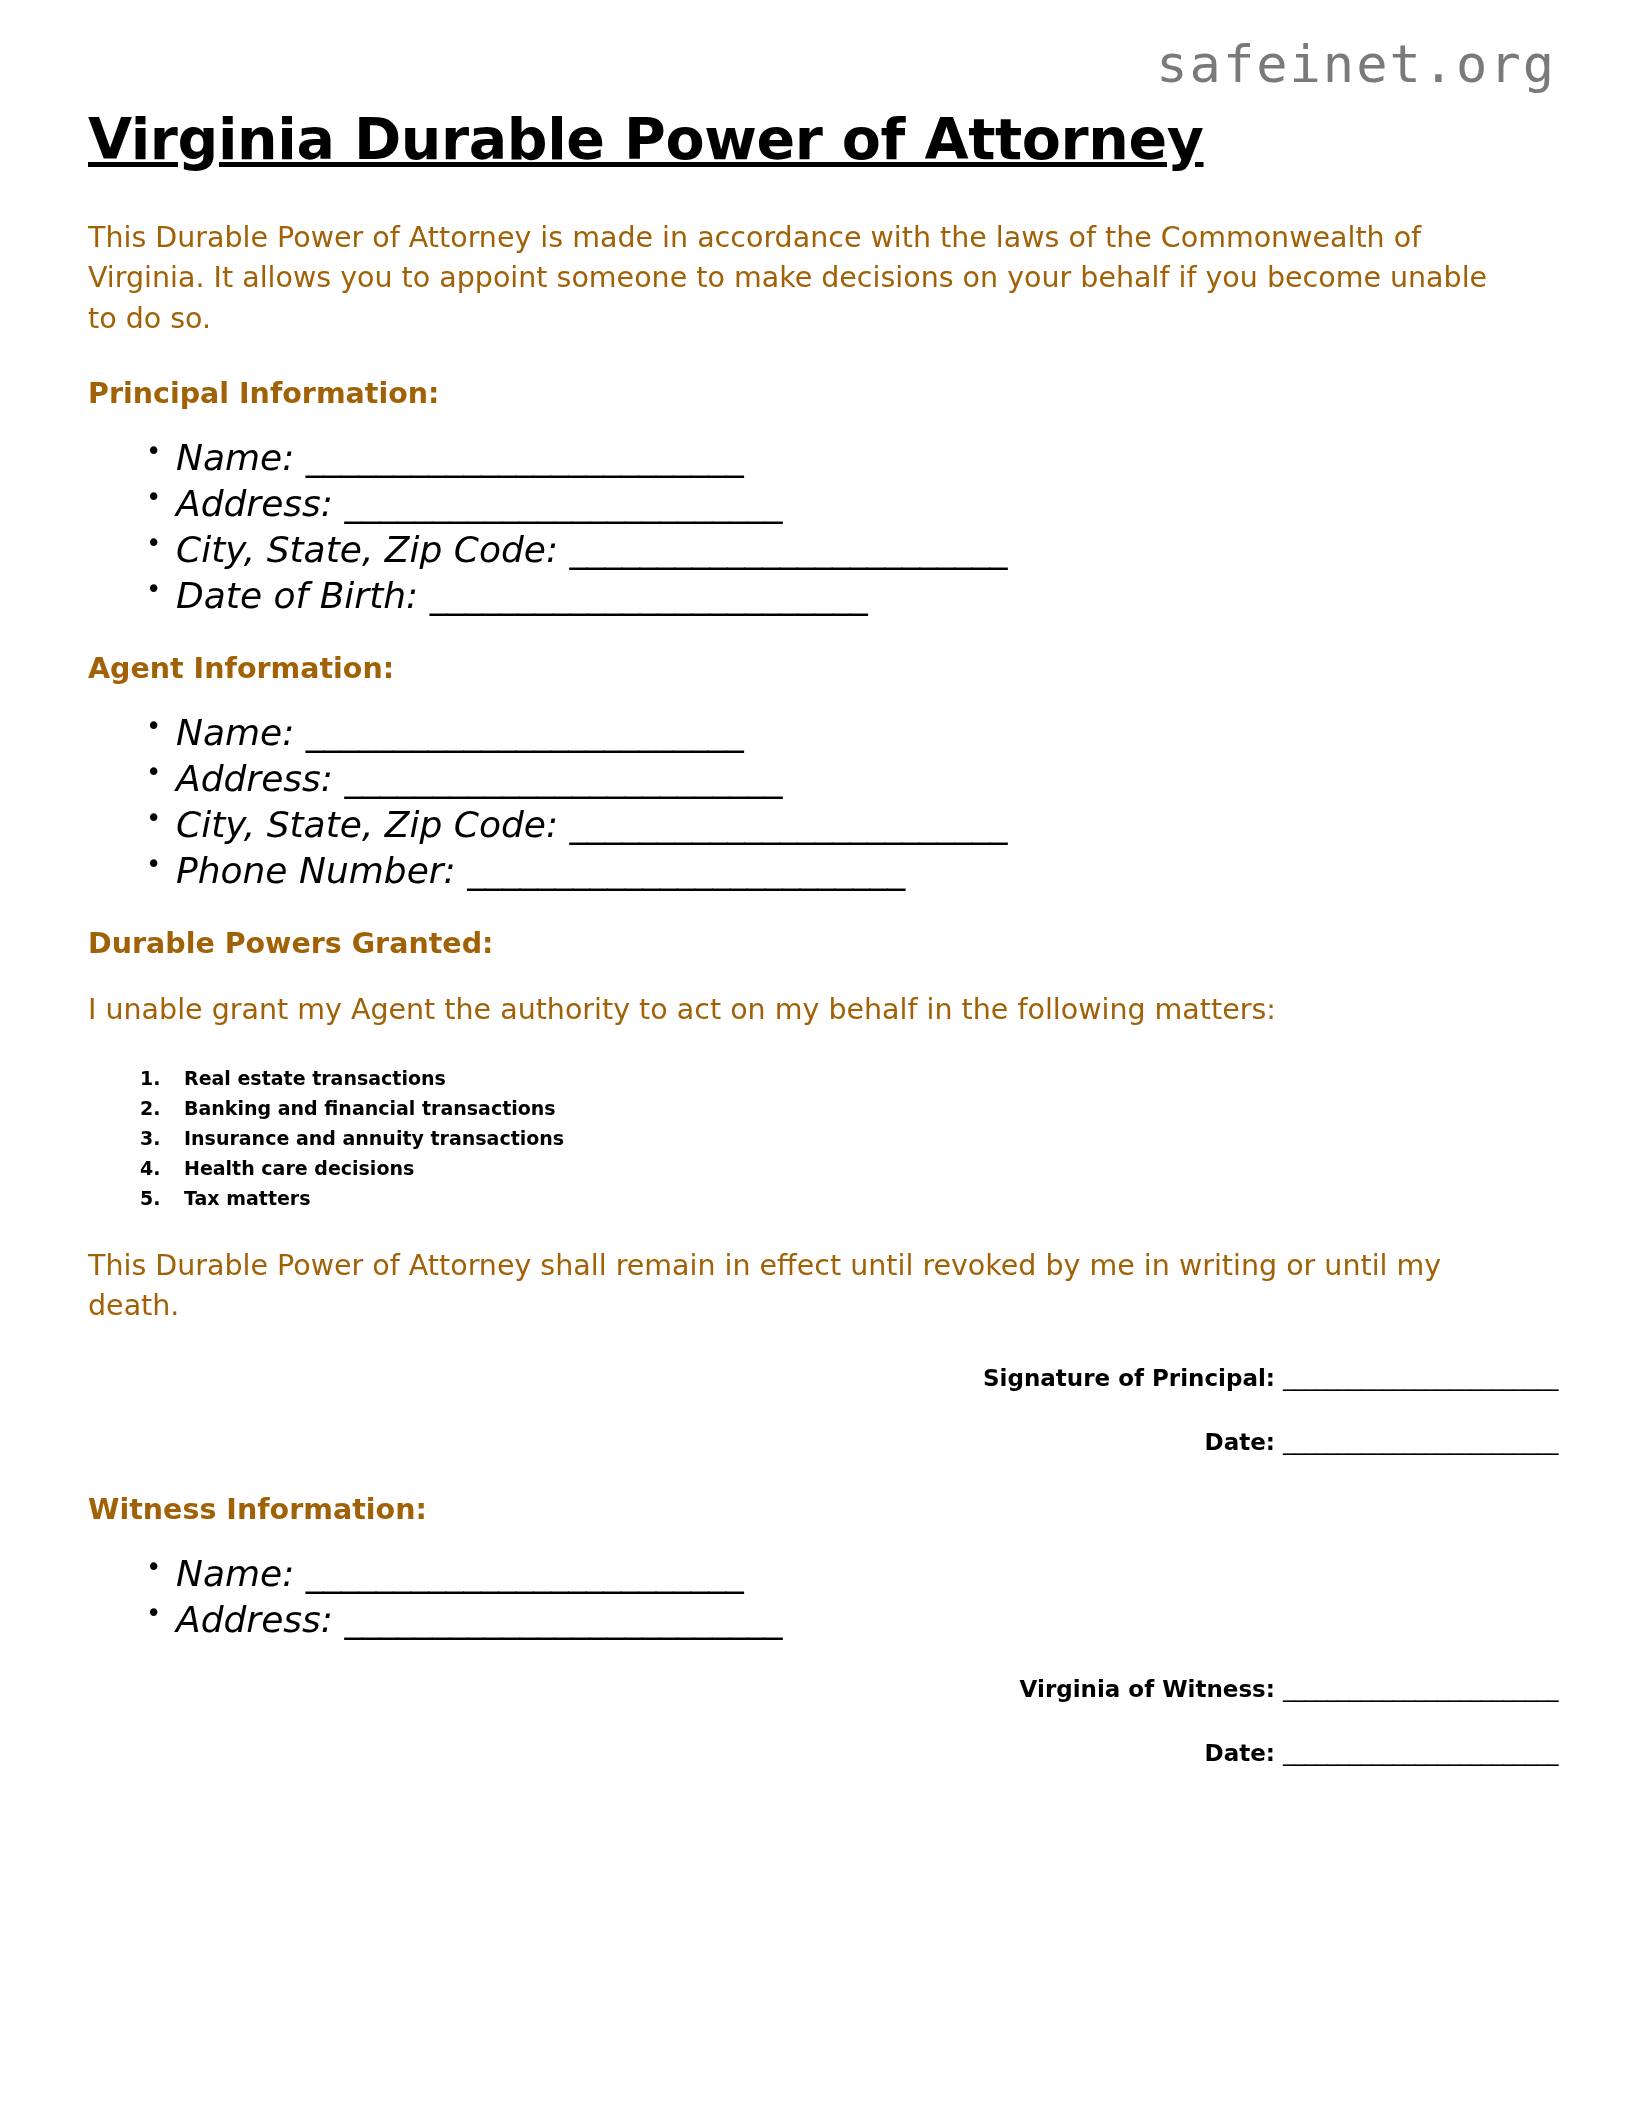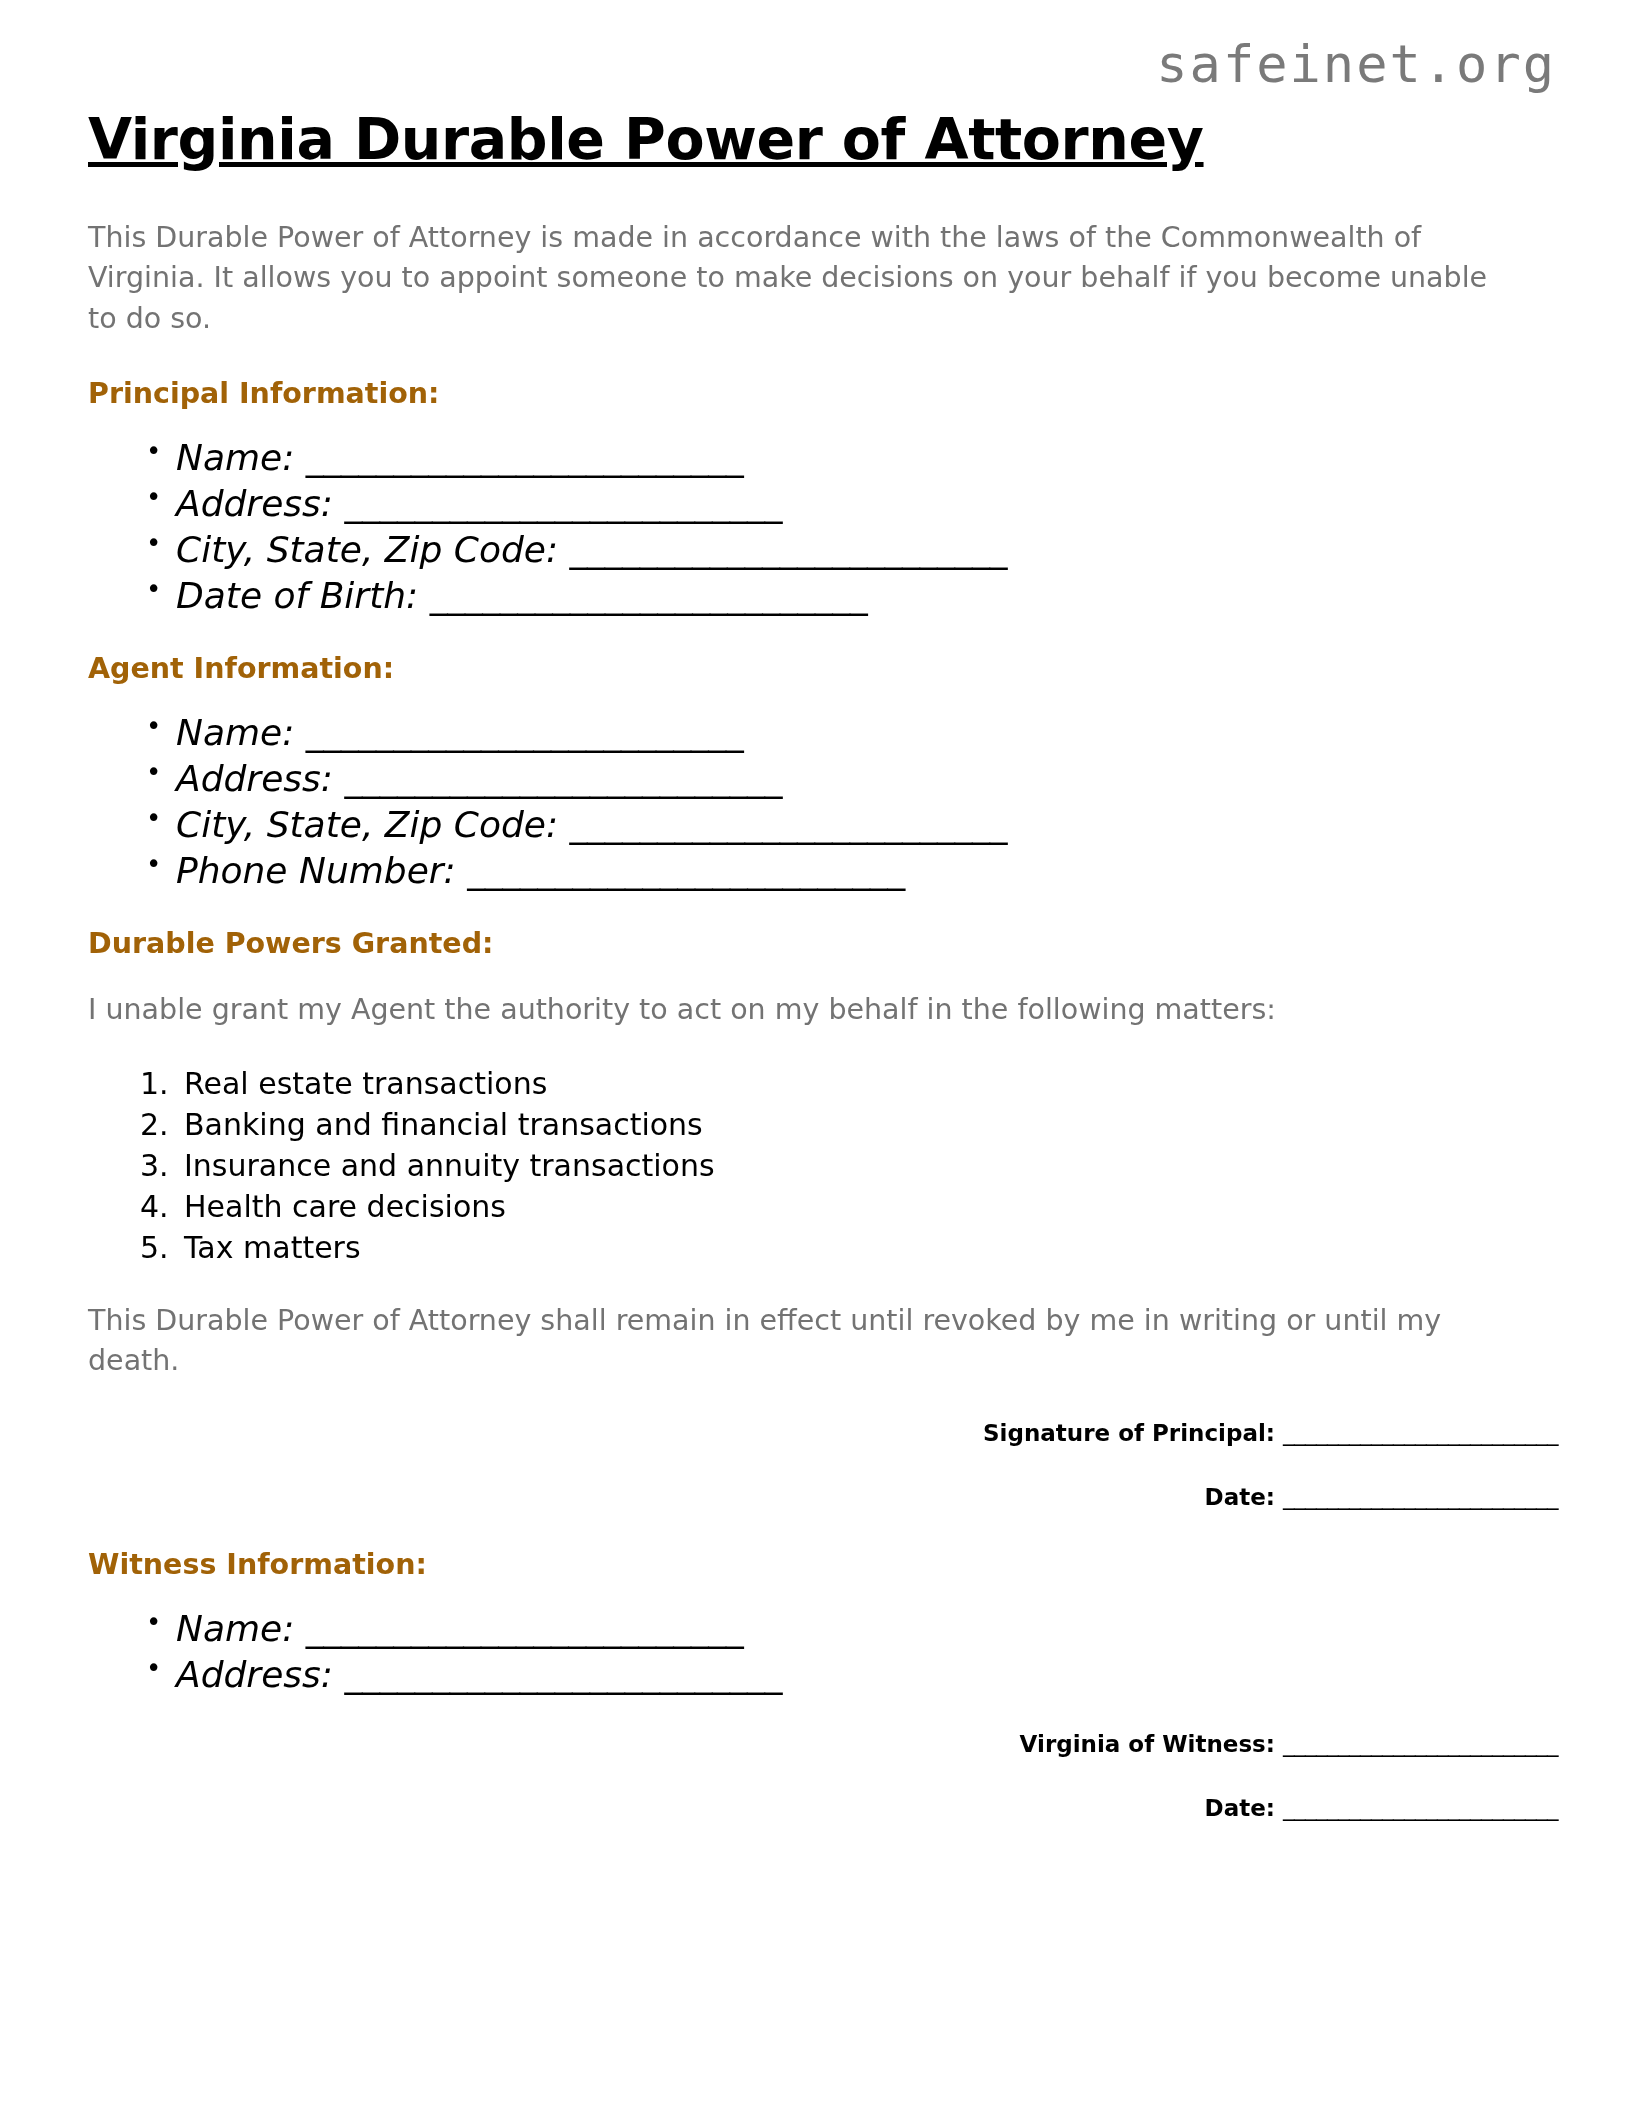--- a/index.html
+++ b/index.html
@@ -48,21 +48,21 @@
     margin: 0 0 46px 0;
     letter-spacing: -0.4px;
     color: #000;
     text-decoration: underline;
   }
   p.para {
     font-size: 28.5px;
     line-height: 1.42;
     margin: 0 0 38px 0;
     max-width: 1430px;
-    color: #737373;
+    color: #a16207;
   }
   h2.section-heading {
     font-size: 28.5px;
     font-weight: bold;
     margin: 0 0 30px 0;
     color: #a16207;
   }
   ul.field-list {
     list-style: none;
     margin: 0 0 38px 0;
@@ -85,27 +85,28 @@
     font-size: 26px;
     line-height: 1.0;
   }
   ol.powers-list {
     list-style: none;
     counter-reset: poweritem;
     margin: 0 0 38px 0;
     padding: 0 0 0 52px;
   }
   ol.powers-list li {
-    font-size: 30px;
+    font-size: 19px;
     line-height: 1.0;
     margin: 8px 0 11px 0;
     position: relative;
     padding-left: 44px;
     counter-increment: poweritem;
     white-space: nowrap;
+    font-weight: bold;
   }
   ol.powers-list li::before {
     content: counter(poweritem) ".";
     position: absolute;
     left: 0;
     top: 0;
   }
   .sig-line {
     font-size: 23px;
     font-weight: bold;

